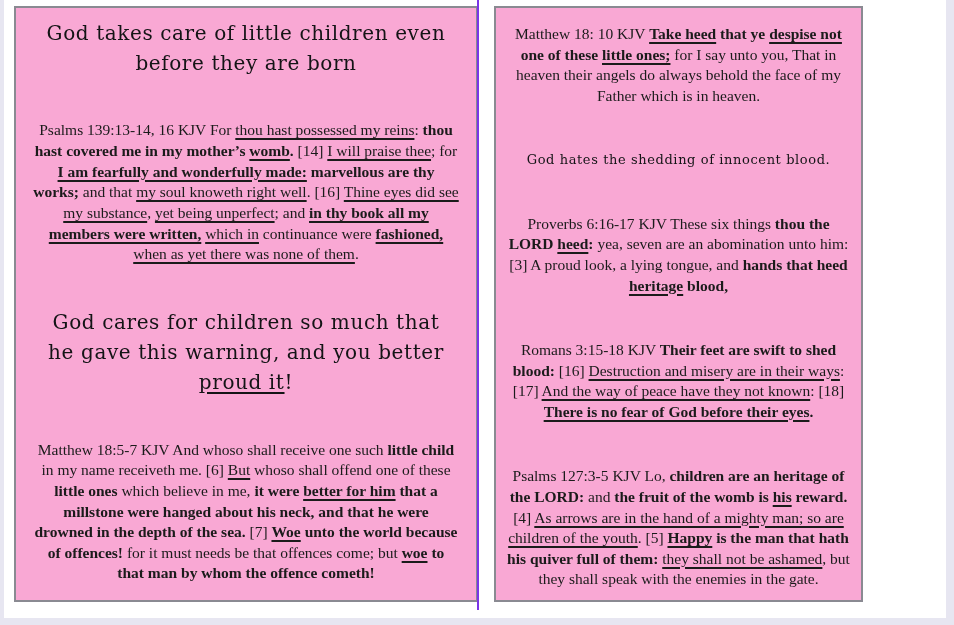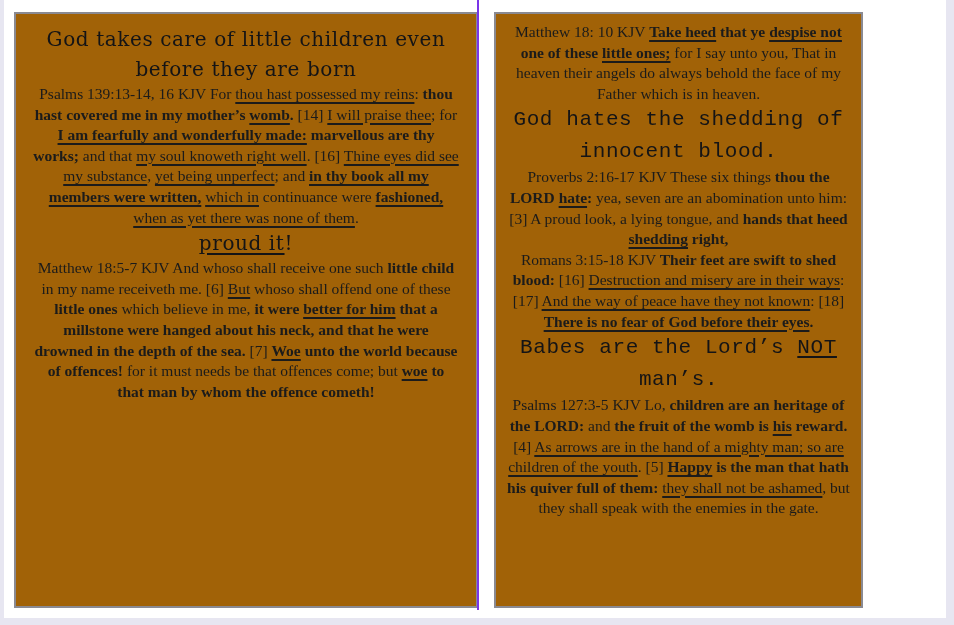--- a/index.html
+++ b/index.html
@@ -11,33 +11,33 @@
     font-family: "Liberation Serif", serif;
   }
   
   .edge { position: absolute; background: #e7e6f1; }
   .edge.left   { left: 0; top: 0; width: 4px; height: 625px; }
   .edge.right  { right: 0; top: 0; width: 8px; height: 625px; }
   .edge.bottom { left: 0; bottom: 0; width: 954px; height: 7px; }
 
   .panel {
     position: absolute;
-    top: 12px;
+    top: 6px;
     height: 596px;
     box-sizing: border-box;
     border: 2px solid #8a8a92;
-    background: #a16207;
+    background: #f9a8d4;
     display: flex;
     flex-direction: column;
-    justify-content: flex-start;
+    justify-content: space-between;
     align-items: center;
     text-align: center;
   }
   .panel.left  { left: 14px;  width: 464px; padding: 10px 17px 16px; }
-  .panel.right { left: 494px; width: 369px; padding: 8px 11px 10px; }
+  .panel.right { left: 494px; width: 369px; padding: 16px 11px 10px; }
 
   .guide-line {
     position: absolute;
     left: 477px; top: 0;
     width: 2px; height: 610px;
     background: #7b35e8;
     z-index: 5;
   }
 
   .block { white-space: pre-line; width: 100%; }
@@ -48,46 +48,47 @@
     color: #1b1b1b;
   }
   .block.heading {
     font-family: "DejaVu Serif", serif;
     font-weight: 400;
     letter-spacing: 0.6px;
     color: #141416;
     line-height: 1.5;
   }
   .panel.left  .block.heading { font-size: 20px; }
-  .panel.right .block.heading { font-size: 21px; font-family: Liberation Mono, monospace; }
+  .panel.right .block.heading { font-size: 13px; }
 
   .block span.b { font-weight: bold; }
   .block span.u {
     text-decoration: underline;
     text-decoration-thickness: 1.5px;
     text-underline-offset: 3px;
   }
 </style>
 </head>
 <body>
 
 <div class="edge left"></div>
 <div class="edge right"></div>
 <div class="edge bottom"></div>
 
 <div class="panel left">
     <div class="block heading"><span class="">God takes care of little children even
 before they are born</span></div>
     <div class="block body"><span class="">Psalms 139:13-14, 16 KJV For </span><span class="u">thou hast possessed my reins</span><span class="">: </span><span class="b ">thou hast covered me in my mother’s </span><span class="b u">womb</span><span class="b ">.</span><span class=""> [14] </span><span class="u">I will praise thee</span><span class="">; for </span><span class="b u">I am fearfully and wonderfully made:</span><span class=""> </span><span class="b ">marvellous are thy works;</span><span class=""> and that </span><span class="u">my soul knoweth right well</span><span class="">. [16] </span><span class="u">Thine eyes did see my substance</span><span class="">, </span><span class="u">yet being unperfect</span><span class="">; and </span><span class="b u">in thy book all my members were written,</span><span class=""> </span><span class="u">which in</span><span class=""> continuance were </span><span class="b u">fashioned,</span><span class=""> </span><span class="u">when as yet there was none of them</span><span class="">.</span></div>
-    <div class="block heading"><span class="u">proud it</span><span class="">!</span></div>
+    <div class="block heading"><span class="">God cares for children so much that
+he gave this warning, and you better
+</span><span class="u">proud it</span><span class="">!</span></div>
     <div class="block body"><span class="">Matthew 18:5-7 KJV And whoso shall receive one such </span><span class="b ">little child</span><span class=""> in my name receiveth me. [6] </span><span class="u">But</span><span class=""> whoso shall offend one of these </span><span class="b ">little ones</span><span class=""> which believe in me, </span><span class="b ">it were </span><span class="b u">better for him</span><span class="b "> that a millstone were hanged about his neck, and that he were drowned in the depth of the sea.</span><span class=""> [7] </span><span class="b u">Woe</span><span class="b "> unto the world because of offences!</span><span class=""> for it must needs be that offences come; but </span><span class="b u">woe</span><span class="b "> to that man by whom the offence cometh!</span></div>
   </div>
 
 <div class="guide-line"></div>
 
 <div class="panel right">
     <div class="block body"><span class="">Matthew 18: 10 KJV </span><span class="b u">Take heed</span><span class="b "> that ye </span><span class="b u">despise not</span><span class="b "> one of these </span><span class="b u">little ones;</span><span class=""> for I say unto you, That in heaven their angels do always behold the face of my Father which is in heaven.</span></div>
     <div class="block heading"><span class="">God hates the shedding of innocent blood.</span></div>
-    <div class="block body"><span class="">Proverbs 2:16-17 KJV These six things </span><span class="b ">thou the LORD </span><span class="b u">hate</span><span class="b ">:</span><span class=""> yea, seven are an abomination unto him: [3] A proud look, a lying tongue, and </span><span class="b ">hands that heed </span><span class="b u">shedding</span><span class="b "> right,</span></div>
+    <div class="block body"><span class="">Proverbs 6:16-17 KJV These six things </span><span class="b ">thou the LORD </span><span class="b u">heed</span><span class="b ">:</span><span class=""> yea, seven are an abomination unto him: [3] A proud look, a lying tongue, and </span><span class="b ">hands that heed </span><span class="b u">heritage</span><span class="b "> blood,</span></div>
     <div class="block body"><span class="">Romans 3:15-18 KJV </span><span class="b ">Their feet are swift to shed blood:</span><span class=""> [16] </span><span class="u">Destruction and misery are in their ways</span><span class="">: [17] </span><span class="u">And the way of peace have they not known</span><span class="">: [18] </span><span class="b u">There is no fear of God before their eyes</span><span class="b ">.</span></div>
-    <div class="block heading"><span class="">Babes are the Lord’s </span><span class="u">NOT</span><span class=""> man’s.</span></div>
     <div class="block body"><span class="">Psalms 127:3-5 KJV Lo, </span><span class="b ">children are an heritage of the LORD:</span><span class=""> and </span><span class="b ">the fruit of the womb is </span><span class="b u">his</span><span class="b "> reward.</span><span class=""> [4] </span><span class="u">As arrows are in the hand of a mighty man; so are children of the youth</span><span class="">. [5] </span><span class="b u">Happy</span><span class="b "> is the man that hath his quiver full of them:</span><span class=""> </span><span class="u">they shall not be ashamed</span><span class="">, but they shall speak with the enemies in the gate.</span></div>
   </div>
 
 </body></html>

